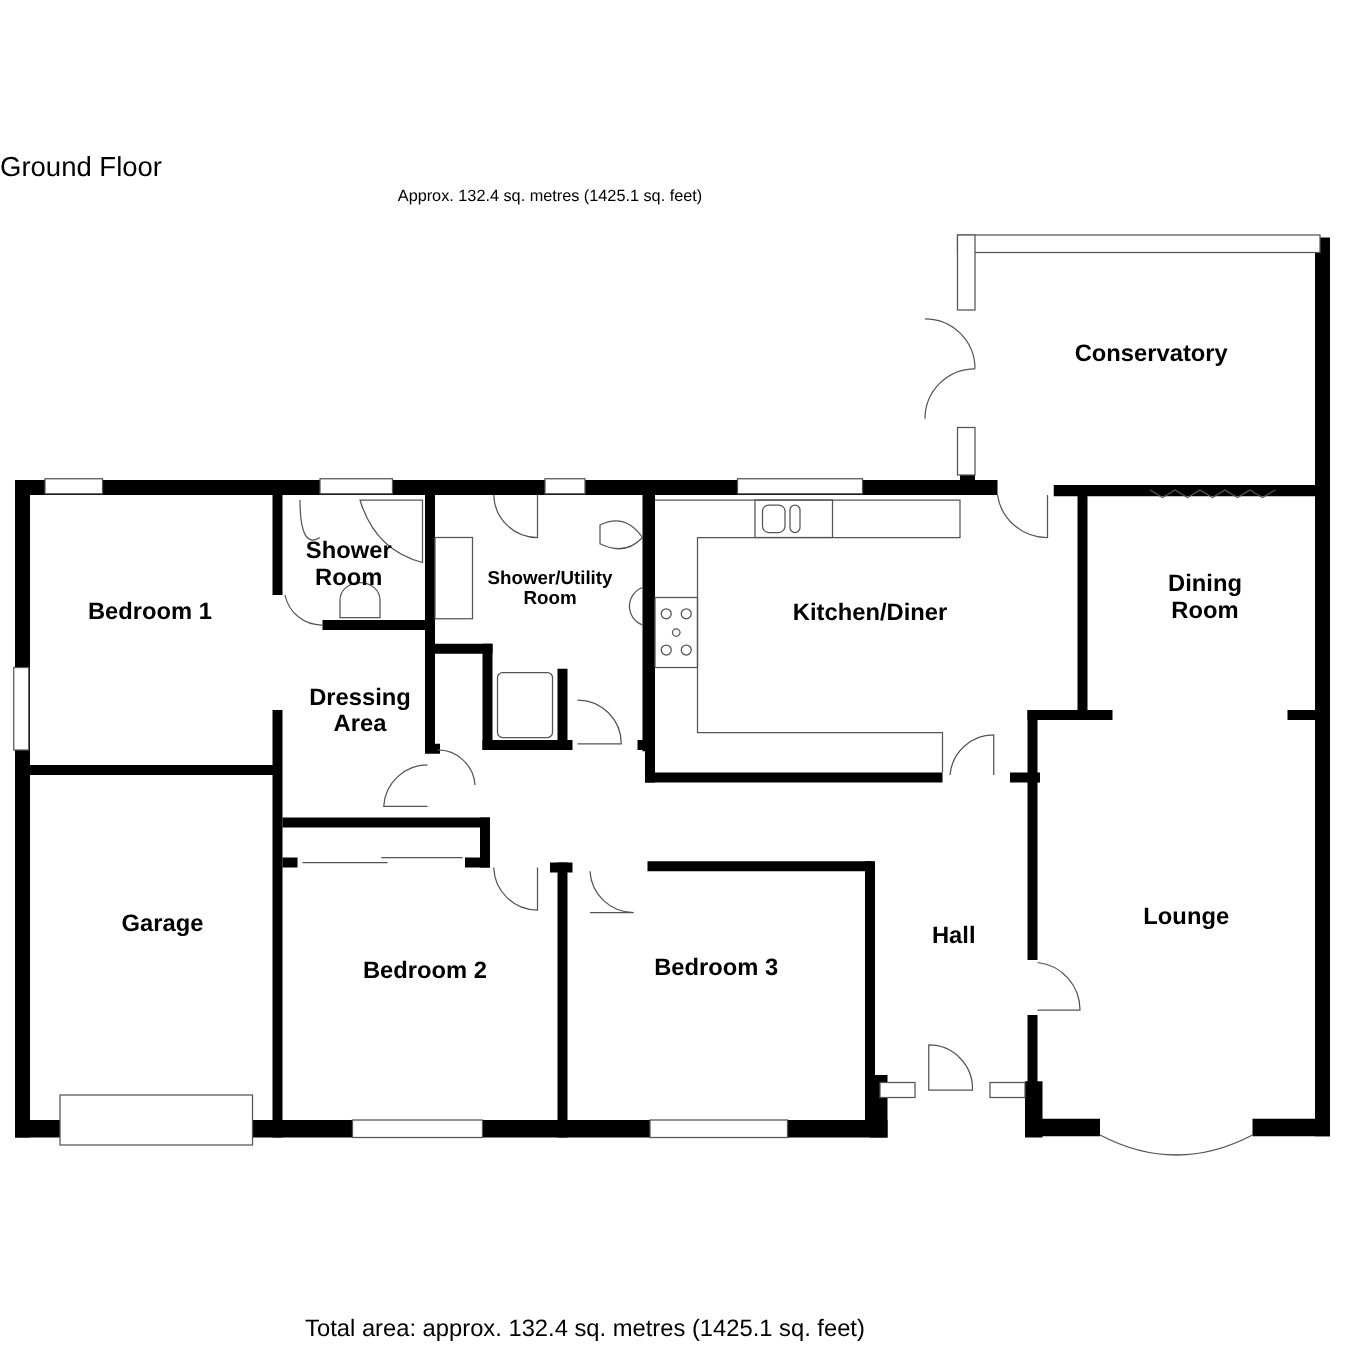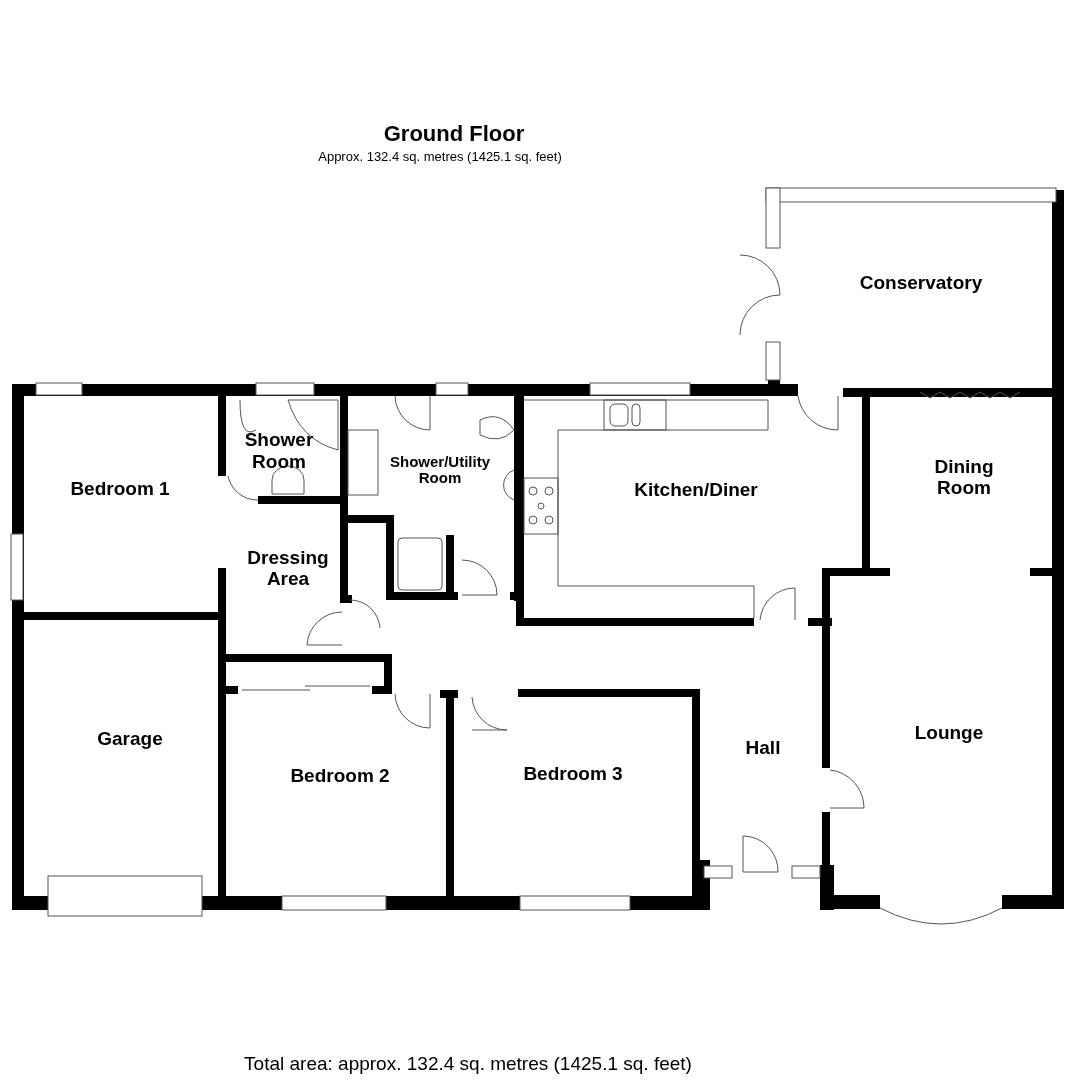--- a/index.html
+++ b/index.html
@@ -1,17 +1,17 @@
 <!DOCTYPE html>
 <html><head>
 <meta charset="utf-8">
 <style>
   html, body { margin:0; padding:0; background:#ffffff; }
   body { width:1080px; height:1080px; position:relative; overflow:hidden; font-family:"Liberation Sans", sans-serif; color:#000; }
-  .title { position:absolute; left:0; width:908px; top:121px; text-align:center; font-weight:bold; font-size:22px; }
+  .title { position:absolute; left:0; width:908px; top:121px; text-align:left; font-weight:normal; font-size:22px; }
   .subtitle { position:absolute; left:0; width:880px; top:149px; text-align:center; font-size:13px; }
   .footer { position:absolute; left:0; width:936px; top:1053px; text-align:center; font-size:19px; }
   svg { position:absolute; left:0; top:0; }
   .room-label { font-family:"Liberation Sans", sans-serif; font-weight:bold; font-size:19px; fill:#000; }
   .thin { stroke:#555; stroke-width:1; fill:none; }
   .win { fill:#fff; stroke:#555; stroke-width:1; }
 </style>
 </head>
 <body>
 

